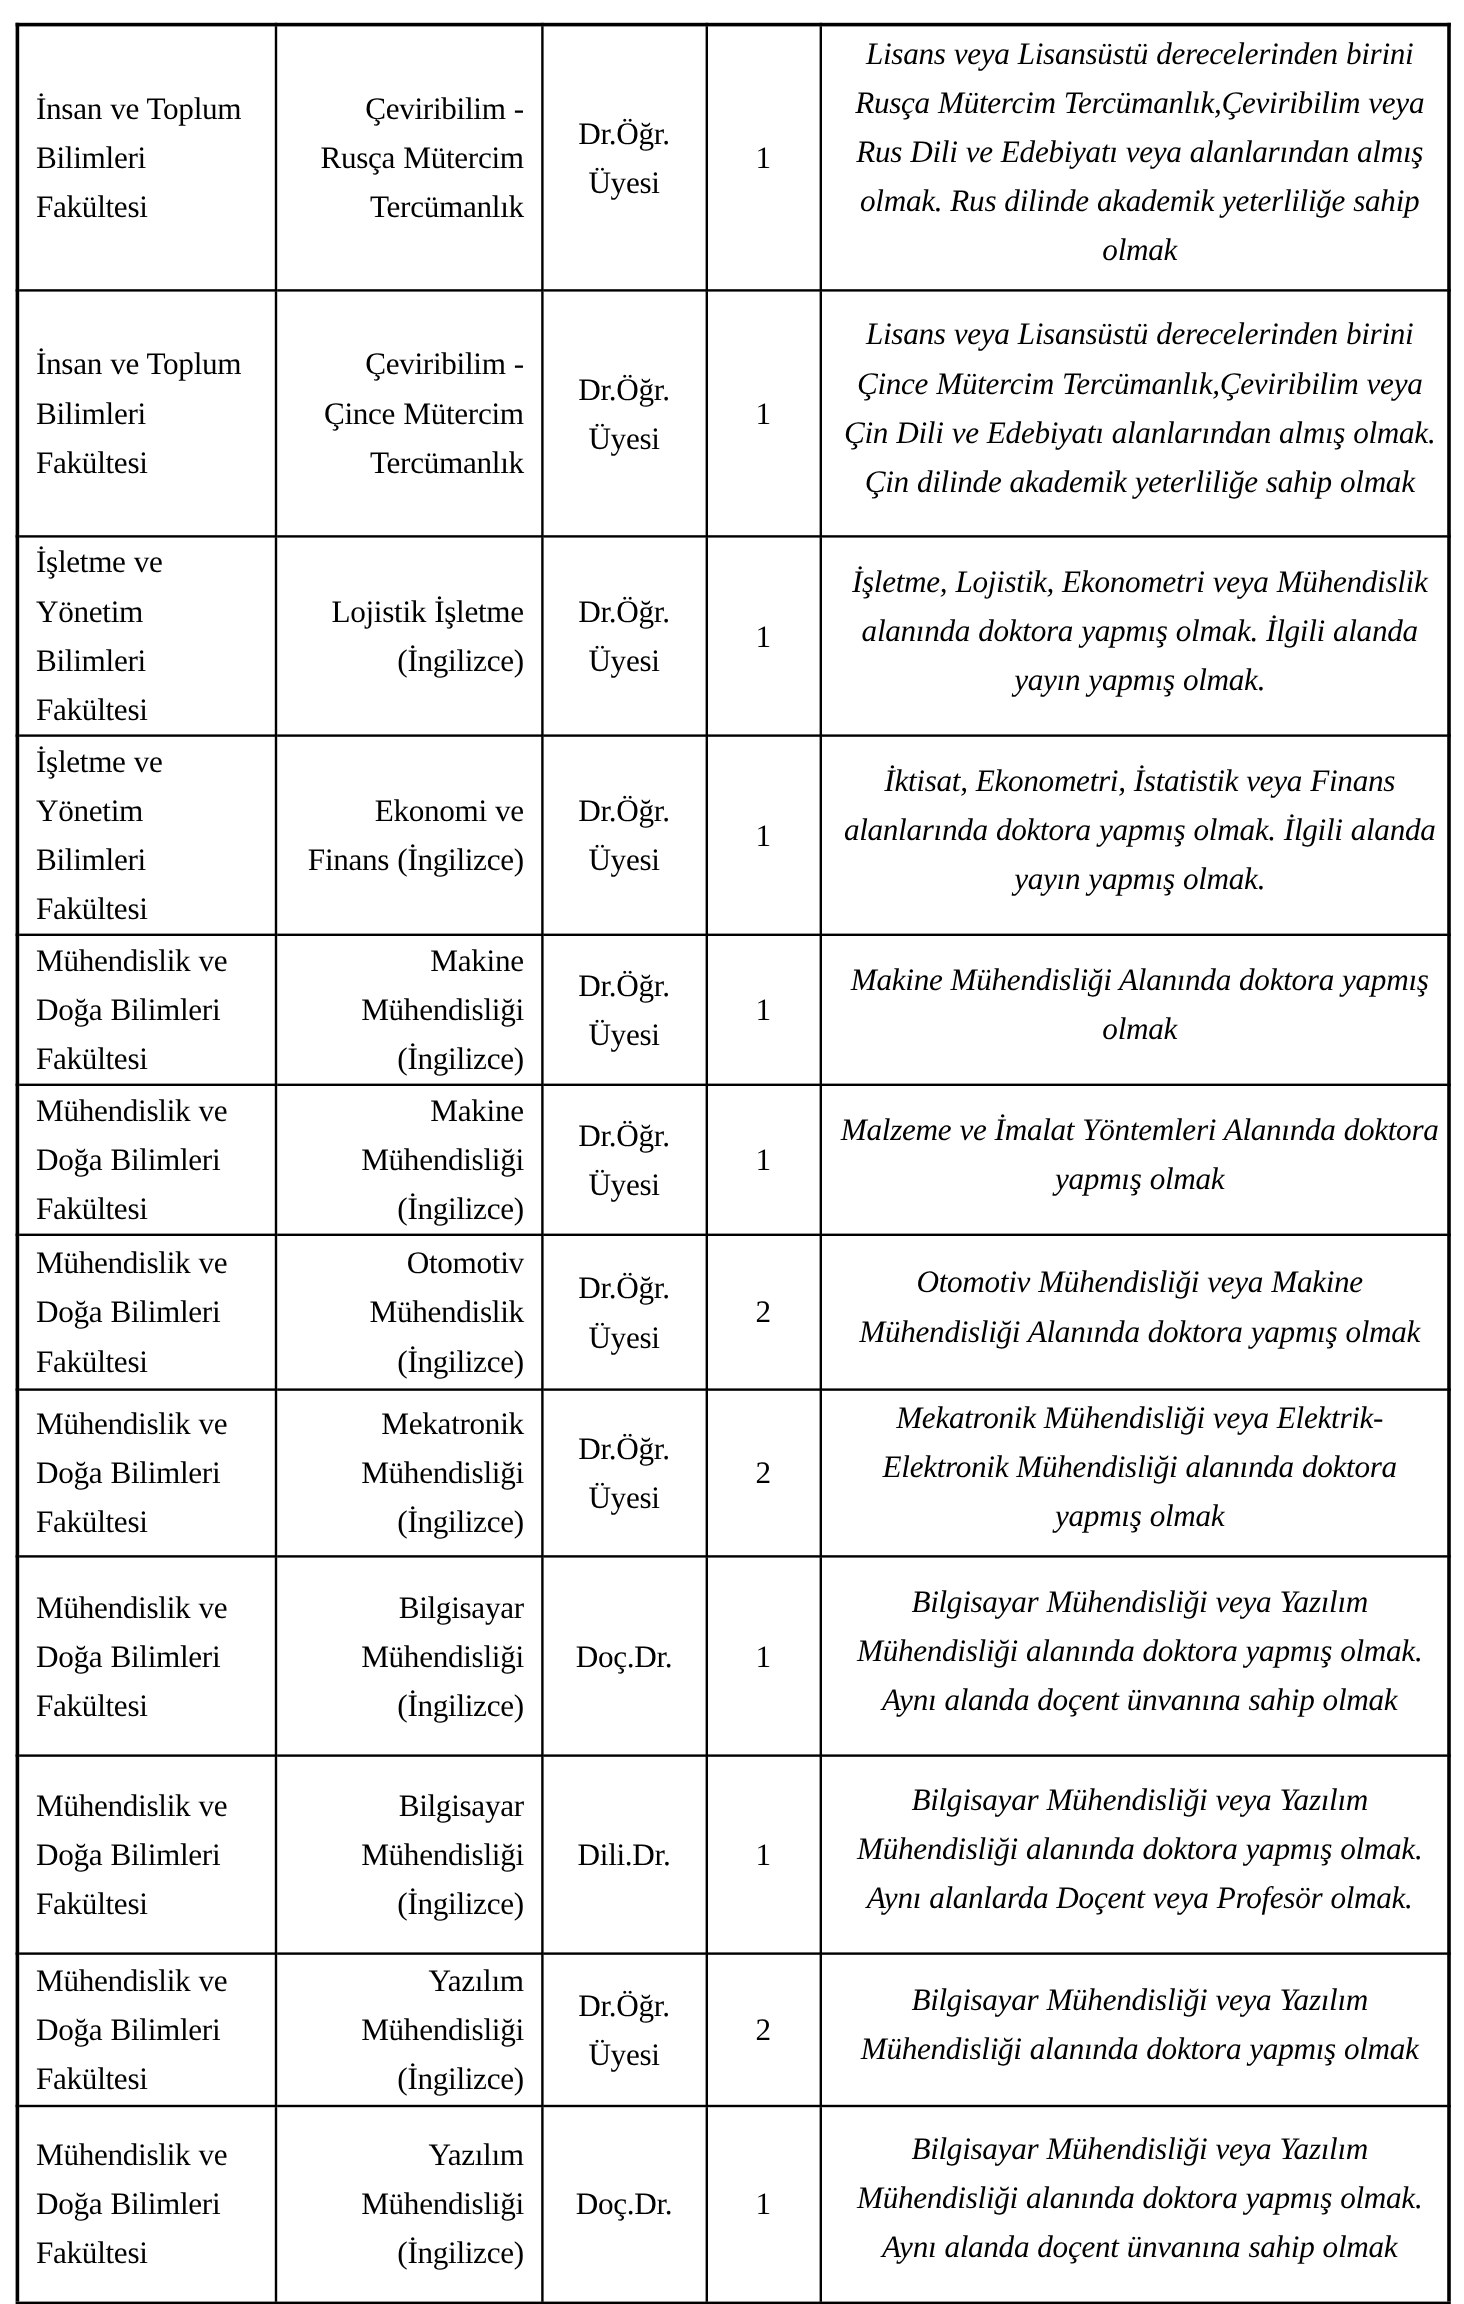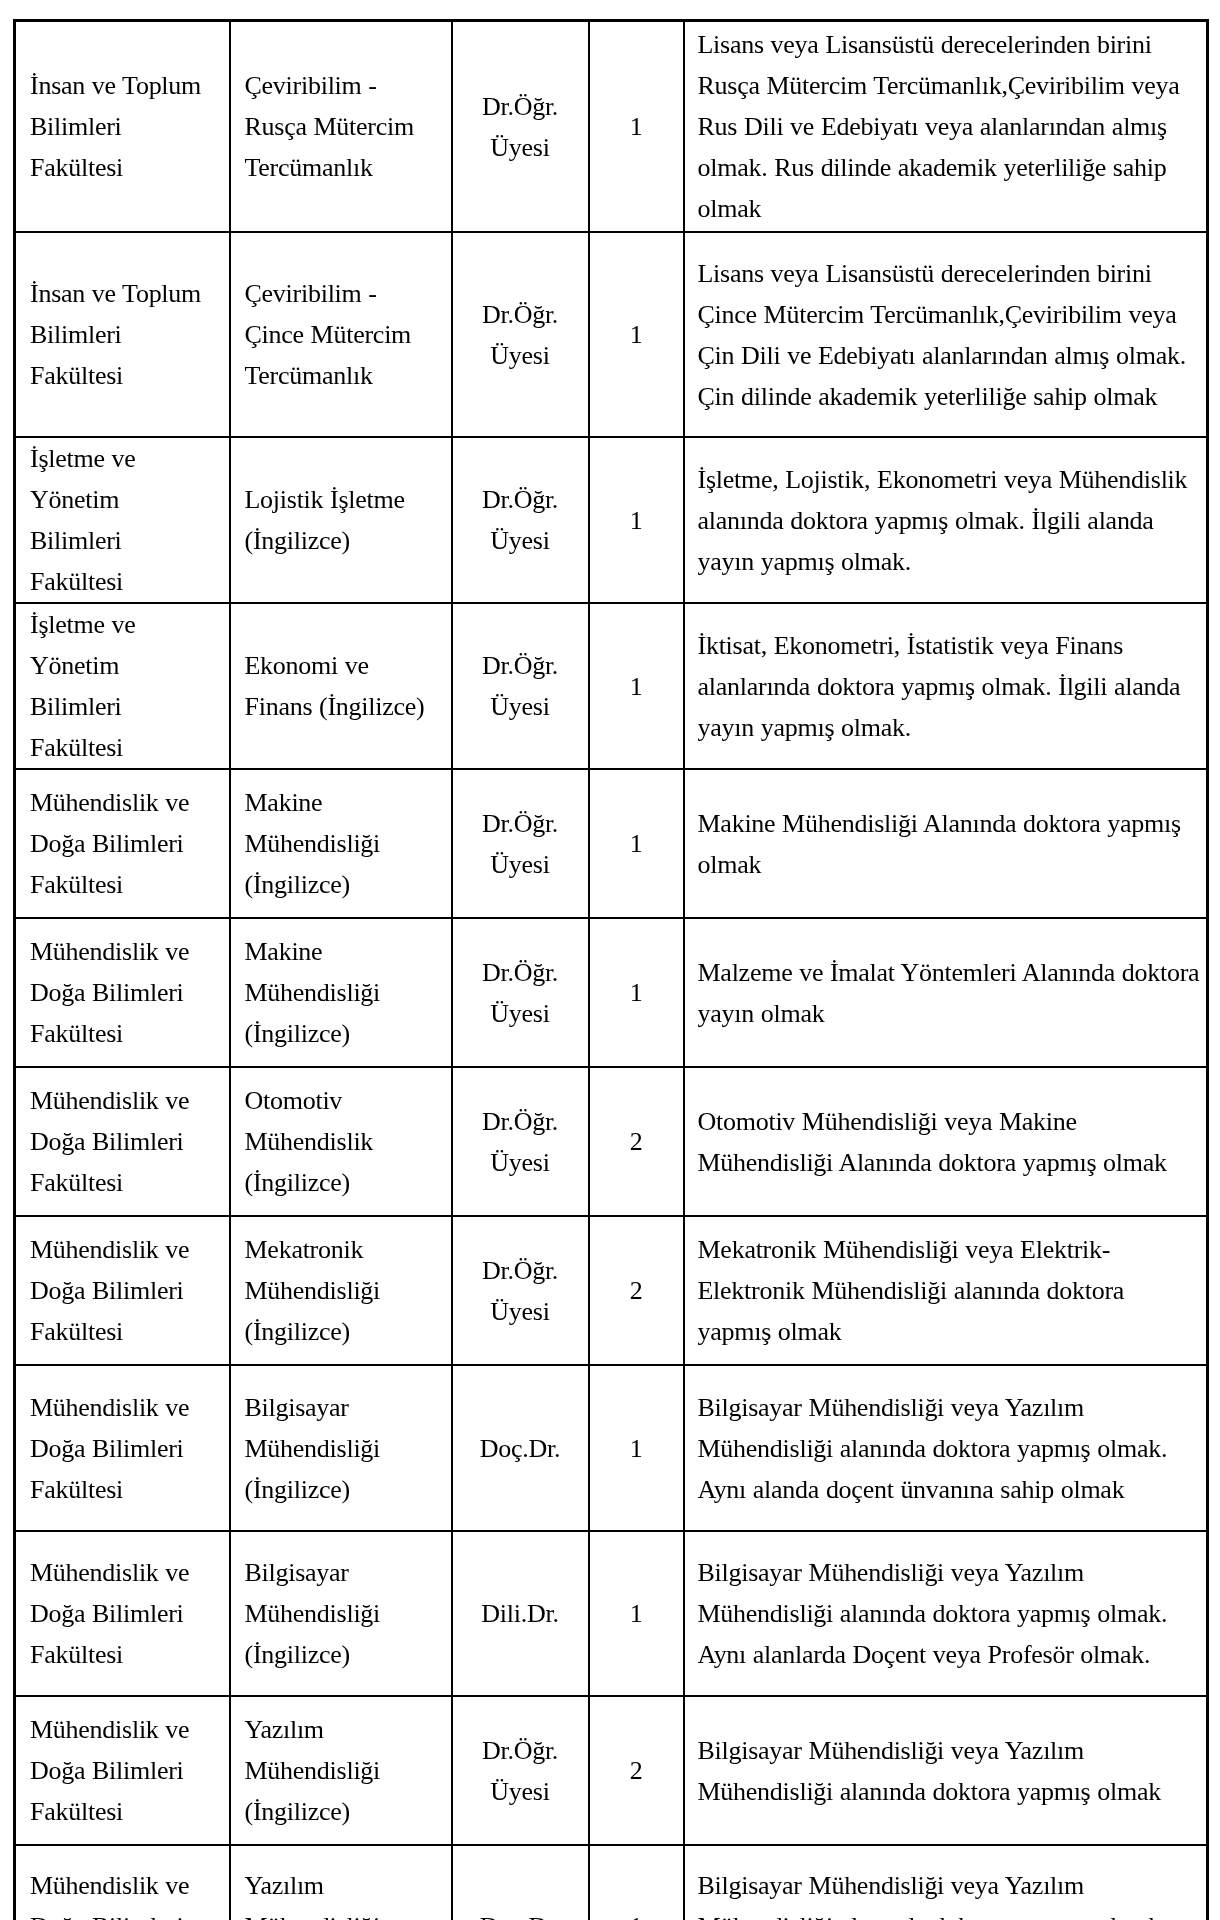--- a/index.html
+++ b/index.html
@@ -25,24 +25,24 @@
   table.vacancy td {
     border: 2px solid #000;
     font-size: 26px;
     line-height: 41px;
     letter-spacing: -0.01em;
     vertical-align: middle;
     overflow: hidden;
     word-spacing: 0.02em;
   }
   td.c-faculty    { text-align: left; padding: 0 14px; }
-  td.c-department { text-align: left; padding: 12px 14px; }
+  td.c-department { text-align: right; padding: 0 14px; }
   td.c-title      { text-align: center; padding: 0 6px; font-family: Liberation Serif, serif;  }
   td.c-count      { text-align: center; padding: 0 2px;  }
-  td.c-req        { text-align: left;   padding: 2px 4px 2px 13px; }
+  td.c-req        { text-align: center;   padding: 2px 4px 12px 13px; font-style: italic; }
 </style>
 </head>
 <body>
 
 <table class="vacancy">
   <colgroup>
     <col style="width:215px">
     <col style="width:222px">
     <col style="width:137px">
     <col style="width:95px">
@@ -82,21 +82,21 @@
       <td class="c-department">Makine Mühendisliği (İngilizce)</td>
       <td class="c-title">Dr.Öğr. Üyesi</td>
       <td class="c-count">1</td>
       <td class="c-req">Makine Mühendisliği Alanında doktora yapmış olmak</td>
     </tr>
     <tr style="height:120px">
       <td class="c-faculty">Mühendislik ve Doğa Bilimleri Fakültesi</td>
       <td class="c-department">Makine Mühendisliği (İngilizce)</td>
       <td class="c-title">Dr.Öğr. Üyesi</td>
       <td class="c-count">1</td>
-      <td class="c-req">Malzeme ve İmalat Yöntemleri Alanında doktora yayın olmak</td>
+      <td class="c-req">Malzeme ve İmalat Yöntemleri Alanında doktora yapmış olmak</td>
     </tr>
     <tr style="height:129px">
       <td class="c-faculty">Mühendislik ve Doğa Bilimleri Fakültesi</td>
       <td class="c-department">Otomotiv Mühendislik (İngilizce)</td>
       <td class="c-title">Dr.Öğr. Üyesi</td>
       <td class="c-count">2</td>
       <td class="c-req">Otomotiv Mühendisliği veya Makine Mühendisliği Alanında doktora yapmış olmak</td>
     </tr>
     <tr style="height:125px">
       <td class="c-faculty">Mühendislik ve Doğa Bilimleri Fakültesi</td>

